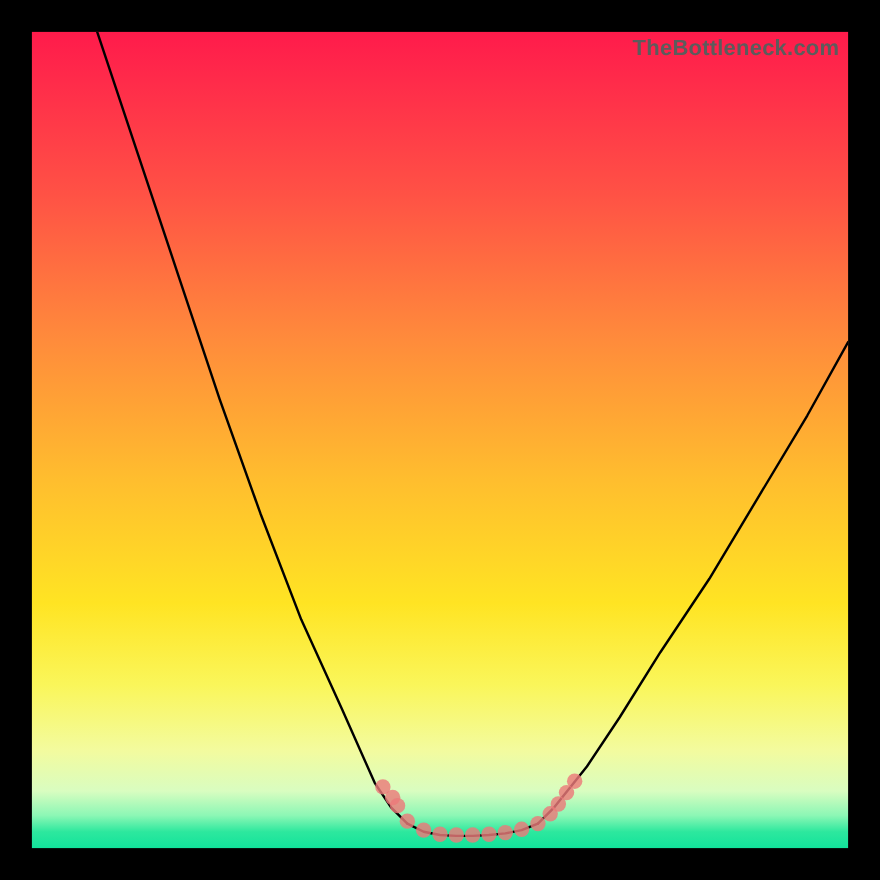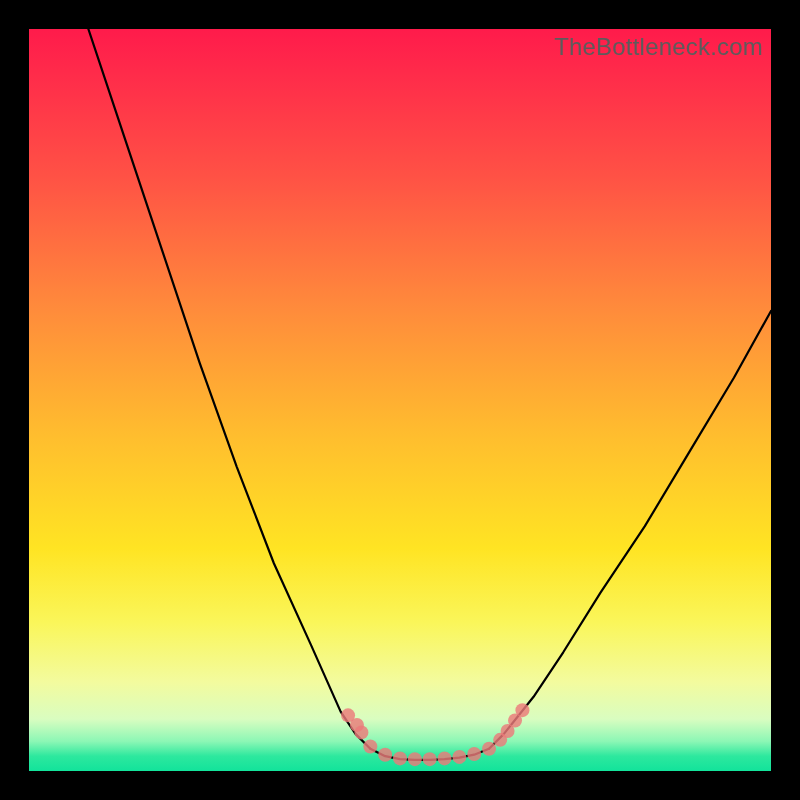--- a/index.html
+++ b/index.html
@@ -38,22 +38,22 @@
       #8cf7b5 96%,
       #2de89e 98%,
       #12e39b 100%
     );
     overflow: hidden;
   }
   .watermark {
     position: absolute;
     top: 4px;
     right: 8px;
-    font-size: 24px;
-    font-weight: 400;
+    font-size: 20px;
+    font-weight: 700;
     color: #5c5c5c;
     letter-spacing: 0.2px;
     user-select: none;
   }
   svg.curves {
     position: absolute;
     left: 0; top: 0;
     width: 742px;
     height: 742px;
   }

